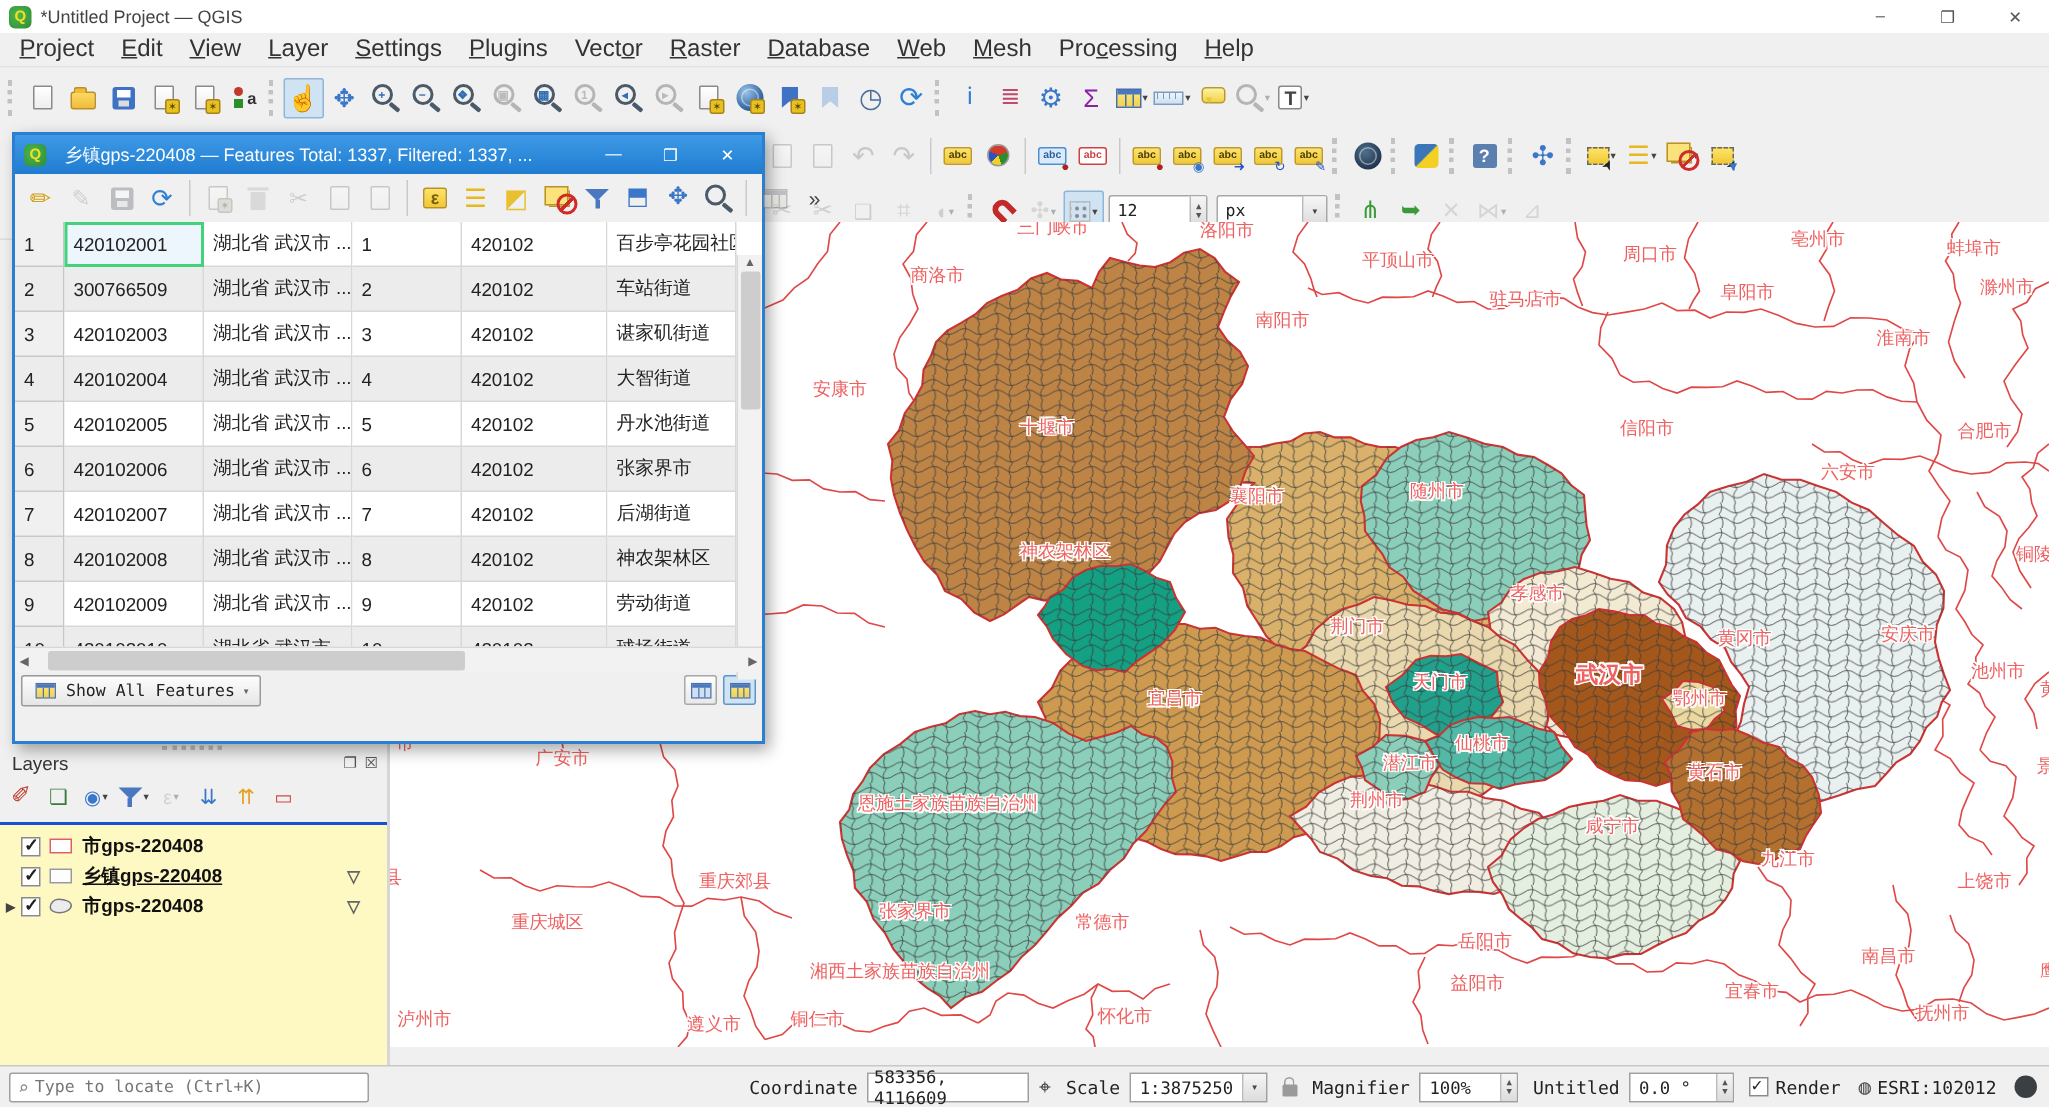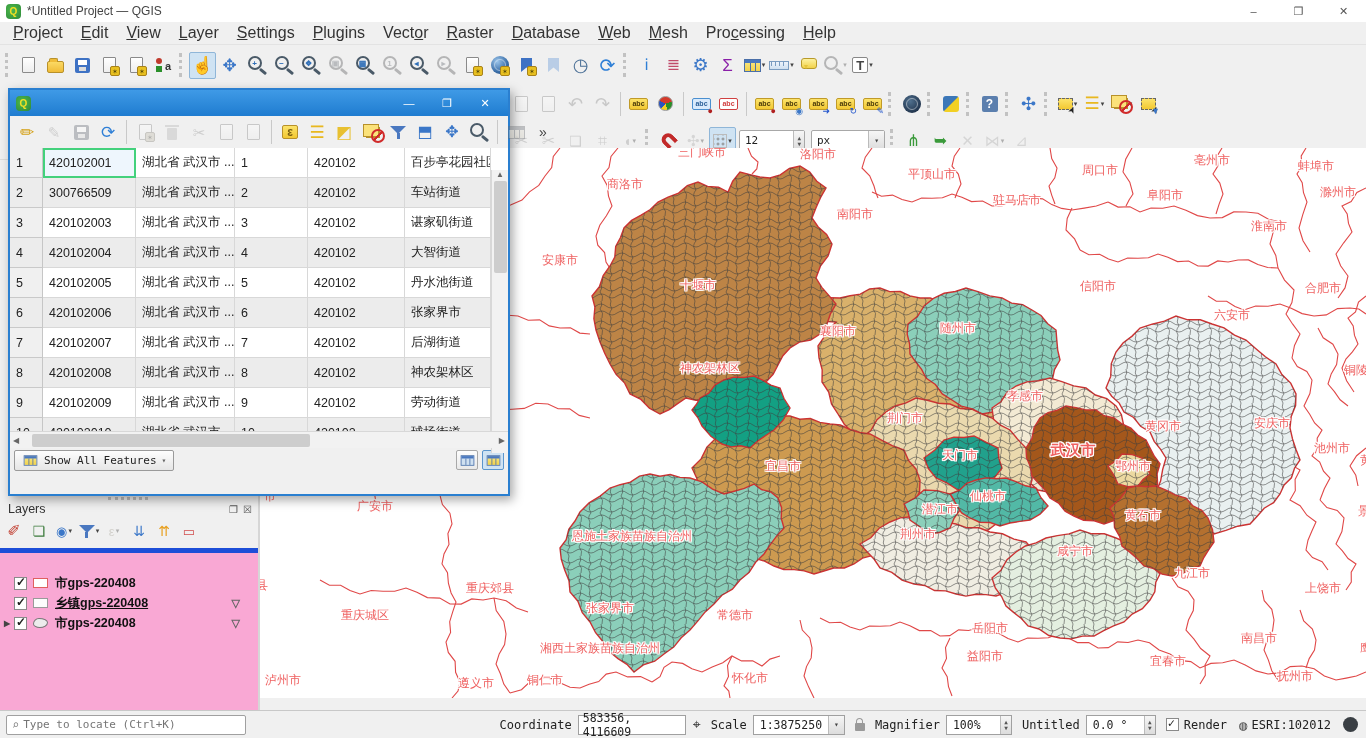--- a/index.html
+++ b/index.html
@@ -80,21 +80,21 @@
 .splitter{position:absolute;left:258px;top:160px;width:2px;height:550px;background:#d6d6d6}
 .mlbl{position:absolute;transform:translate(-50%,-50%);font-size:12px;color:#ef6161;white-space:nowrap;text-shadow:1px 0 #fff,-1px 0 #fff,0 1px #fff,0 -1px #fff,1px 1px #fff,-1px -1px #fff,1px -1px #fff,-1px 1px #fff}
 .mlbl.big{font-size:15px;font-weight:600}
 
 .layers{position:absolute;left:0;top:496px;width:258px;height:214px;background:#f0f0f0}
 .layers::before{content:"";position:absolute;left:108px;top:1px;width:40px;height:3px;border-top:3px dotted #bdbdbd}
 .lp-head{display:flex;align-items:center;padding:6px 6px 2px 8px;font-size:12.5px;color:#333}
 .lp-btns{margin-left:auto;display:flex;gap:5px;color:#555;font-size:10px}
 .lp-tools{display:flex;align-items:center;padding:2px 2px;gap:1px}
 .lp-tools .tbtn{width:24px;height:22px}
-.lp-tree{position:absolute;left:0;right:0;top:52px;bottom:0;background:#f9a8d4;border-top:5px solid #1d4ed8;padding-top:20px}
+.lp-tree{position:absolute;left:0;right:0;top:52px;bottom:0;background:#fef9c3;border-top:2px solid #1d4ed8;padding-top:4px}
 .lrow{display:flex;align-items:center;height:20px;position:relative;font-weight:600;font-size:12.5px;color:#111}
 .lrow .arrow{width:14px;text-align:center;font-size:8px;color:#444}
 .cb{width:13px;height:13px;border:1px solid #8a8a8a;background:#fff;position:relative;margin-right:6px;flex:0 0 auto}
 .cb.ck::after{content:"✓";position:absolute;left:1px;top:-3px;font-size:12px;font-weight:700;color:#222}
 .lsym{width:15px;height:10px;margin-right:7px;flex:0 0 auto}
 .lsym.redrect{background:#fff;border:1px solid #e06060}
 .lsym.plainrect{background:#fdfdfd;border:1px solid #9a9a9a}
 .lsym.poly{background:#ececec;border:1px solid #777;border-radius:40% 60% 55% 45%/60% 45% 55% 40%}
 .lrow .lfilter{position:absolute;right:18px;color:#666;font-size:11px}
 .lname.sel{text-decoration:underline}
@@ -560,20 +560,21 @@
           <span class="lsym poly"></span>
           <span class="lname">市gps-220408</span>
           <span class="lfilter">▽</span>
         </div>
       </div>
   </div>
 
   <div class="awin">
     <div class="aw-title">
       <span class="qlogo">Q</span>
+      <span class="t">乡镇gps-220408 — Features Total: 1337, Filtered: 1337, ...</span>
       <span class="aw-btns">
         <span class="aw-btn">—</span>
         <span class="aw-btn">❐</span>
         <span class="aw-btn">✕</span>
       </span>
     </div>
     <div class="aw-tools" id="awtools">
         <div class="tbtn">
           <span class="ic-g" style="color: rgb(212, 160, 23); font-size: 17px;">✏</span>
         </div>

